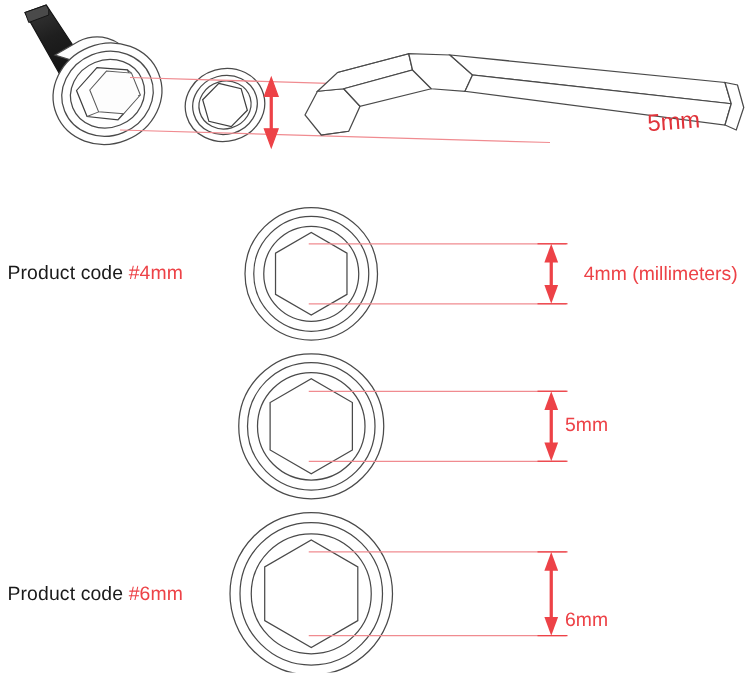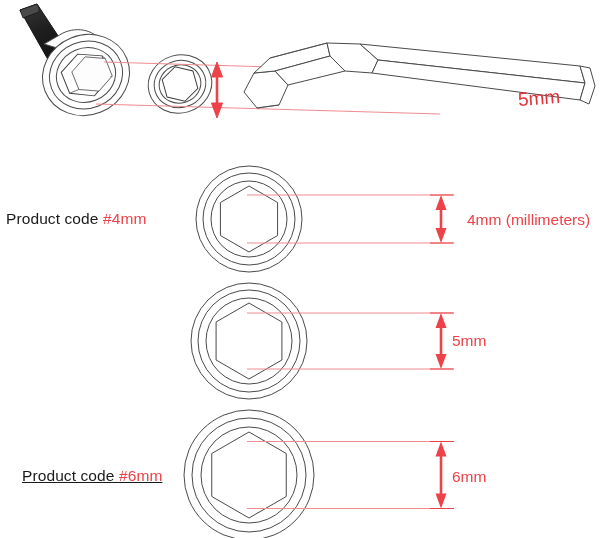--- a/index.html
+++ b/index.html
@@ -186,21 +186,21 @@
           <line x1="430" y1="508.5" x2="454" y2="508.5" stroke-width="1"></line>
         </g>
       </g>
     </svg>
 
   <div class="hero-size-label" style="left:518px; top:89px;">5mm</div>
 
   <div class="code-label" style="left:6px; top:210px;">
     <span>Product code </span><span class="code-accent">#4mm</span>
   </div>
-  <div class="code-label" style="left:22px; top:467px;text-decoration:underline;">
+  <div class="code-label" style="left:6px; top:467px;">
     <span>Product code </span><span class="code-accent">#6mm</span>
   </div>
 
   <div class="dim-label" style="left:452px; top:211px;margin-left:15px;">4mm (millimeters)</div>
   <div class="dim-label" style="left:452px; top:332px;">5mm</div>
-  <div class="dim-label" style="left:452px; top:468px;">6mm</div>
+  <div class="dim-label" style="left:452px; top:488px;">6mm</div>
 
 </div>
 
 </body></html>

